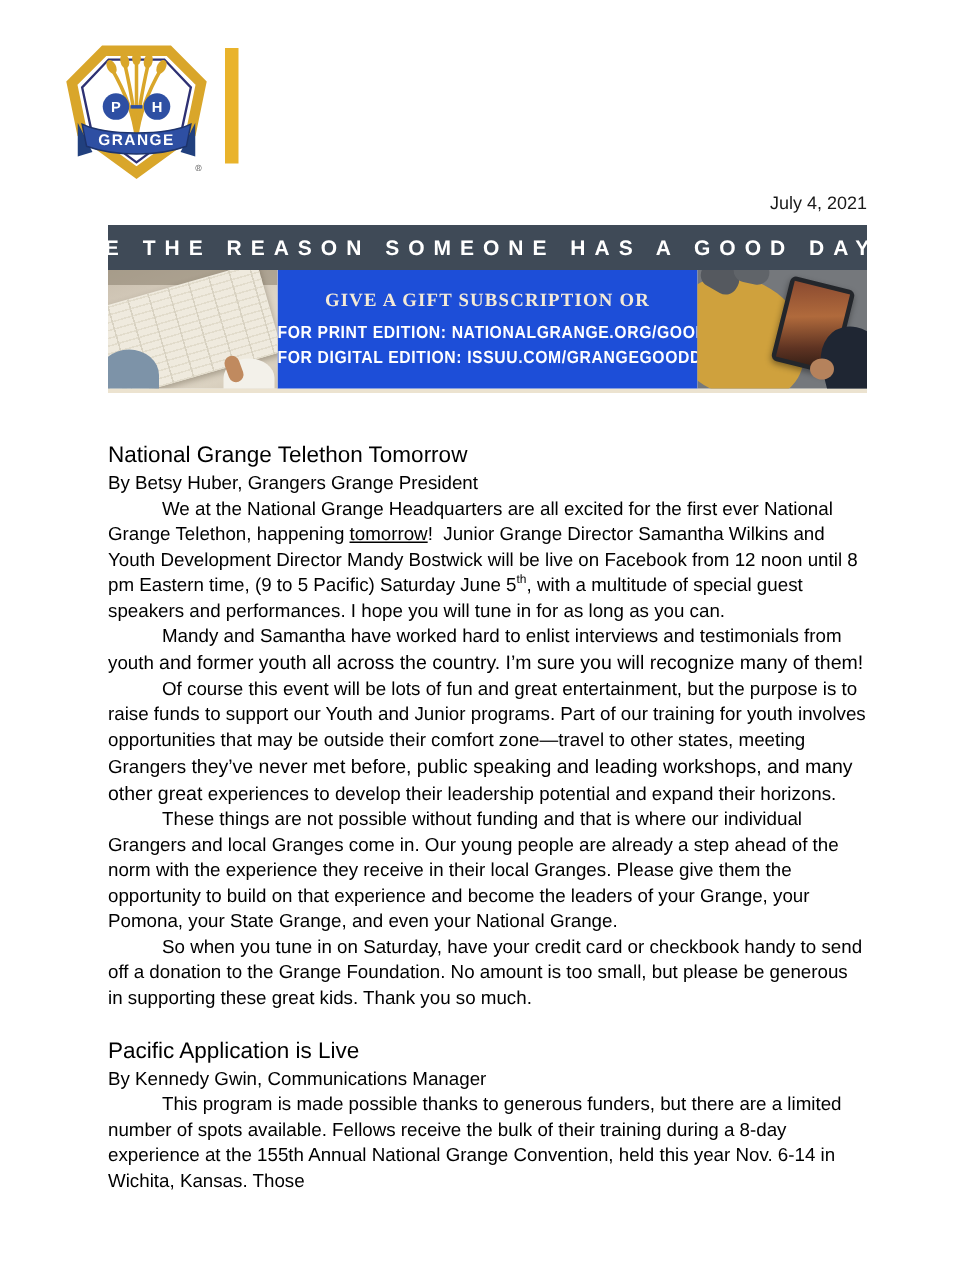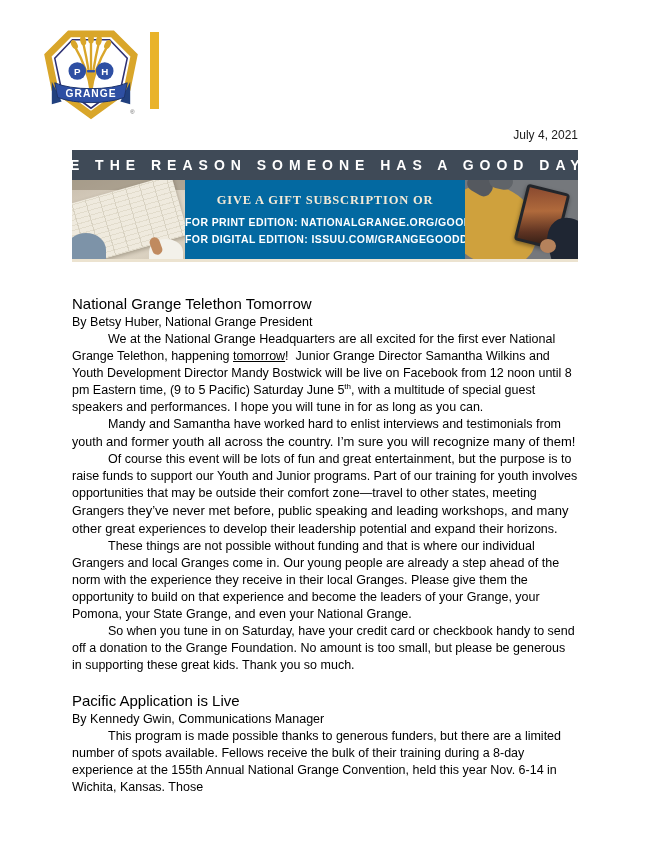--- a/index.html
+++ b/index.html
@@ -54,21 +54,21 @@
     transform:rotate(14deg);box-shadow:0 2px 4px rgba(0,0,0,.4);
   }
   .photo-right .tablet-screen{
     position:absolute;left:3px;top:3px;width:38px;height:52px;
     background:linear-gradient(165deg,#8a4a30 0%,#b06a3c 40%,#5e3322 75%,#2e1c14 100%);
   }
   .photo-right .arm{position:absolute;right:-14px;bottom:-10px;width:44px;height:52px;background:#1f2633;border-radius:45% 55% 0 0;transform:rotate(-14deg);}
   .photo-right .hand{position:absolute;right:22px;bottom:6px;width:16px;height:14px;background:#b5825c;border-radius:50%;}
   
   .gold-panel{
-    flex:1;background:#0369a1;color:#fff;text-align:center;
+    flex:1;background:#1d4ed8;color:#fff;text-align:center;
     display:flex;flex-direction:column;justify-content:center;overflow:hidden;
   }
   .gold-serif{
     font-family:"Liberation Serif","DejaVu Serif",serif;font-weight:bold;
     font-size:12.5px;letter-spacing:.8px;color:#f4ead7;line-height:16px;white-space:nowrap;
   }
   .gold-cond{
     font-weight:bold;font-size:10.5px;letter-spacing:.4px;color:#ffffff;line-height:17px;white-space:nowrap;
     transform:scaleY(1.12);
   }
@@ -152,21 +152,21 @@
         </div>
       <div class="arm"></div>
       <div class="hand"></div>
     </div>
   </div>
 </div>
 
 <div class="articles">
   <div class="article">
     <h2 class="article-title">National Grange Telethon Tomorrow</h2>
-    <p class="article-byline">By Betsy Huber, National Grange President</p>
+    <p class="article-byline">By Betsy Huber, Grangers Grange President</p>
     <div>
         <p class="para"><span>We at the National Grange Headquarters are all excited for the first ever National Grange Telethon, happening </span><span class="run-u">tomorrow</span><span>!&nbsp; Junior Grange Director Samantha Wilkins and Youth Development Director Mandy Bostwick will be live on Facebook from 12 noon until 8 pm Eastern time, (9 to 5 Pacific) Saturday June 5</span><span class="run-sup">th</span><span>, with a multitude of special guest speakers and performances. I hope you will tune in for as long as you can.</span></p>
         <p class="para"><span>Mandy and Samantha have worked hard to enlist interviews and testimonials from youth </span><span class="run-serif">and former youth all across the country. I’m sure you will recognize many of them!</span></p>
         <p class="para"><span>Of course this event will be lots of fun and great entertainment, but the purpose is to raise funds to support our Youth and Junior programs. Part of our training for youth involves opportunities that may be outside their comfort zone—travel to other states, meeting Grangers </span><span class="run-serif">they’ve never met before, public speaking and leading workshops, and many other great </span><span>experiences to develop their leadership potential and expand their horizons.</span></p>
         <p class="para"><span>These things are not possible without funding and that is where our individual Grangers and local Granges come in. Our young people are already a step ahead of the norm with the experience they receive in their local Granges. Please give them the opportunity to build on that experience and become the leaders of your Grange, your Pomona, your State Grange, and even your National Grange.</span></p>
         <p class="para"><span>So when you tune in on Saturday, have your credit card or checkbook handy to send off a donation to the Grange Foundation. No amount is too small, but please be generous in supporting these great kids. Thank you so much.</span></p>
       </div>
   </div>
   <div class="article">
     <h2 class="article-title">Pacific Application is Live</h2>

